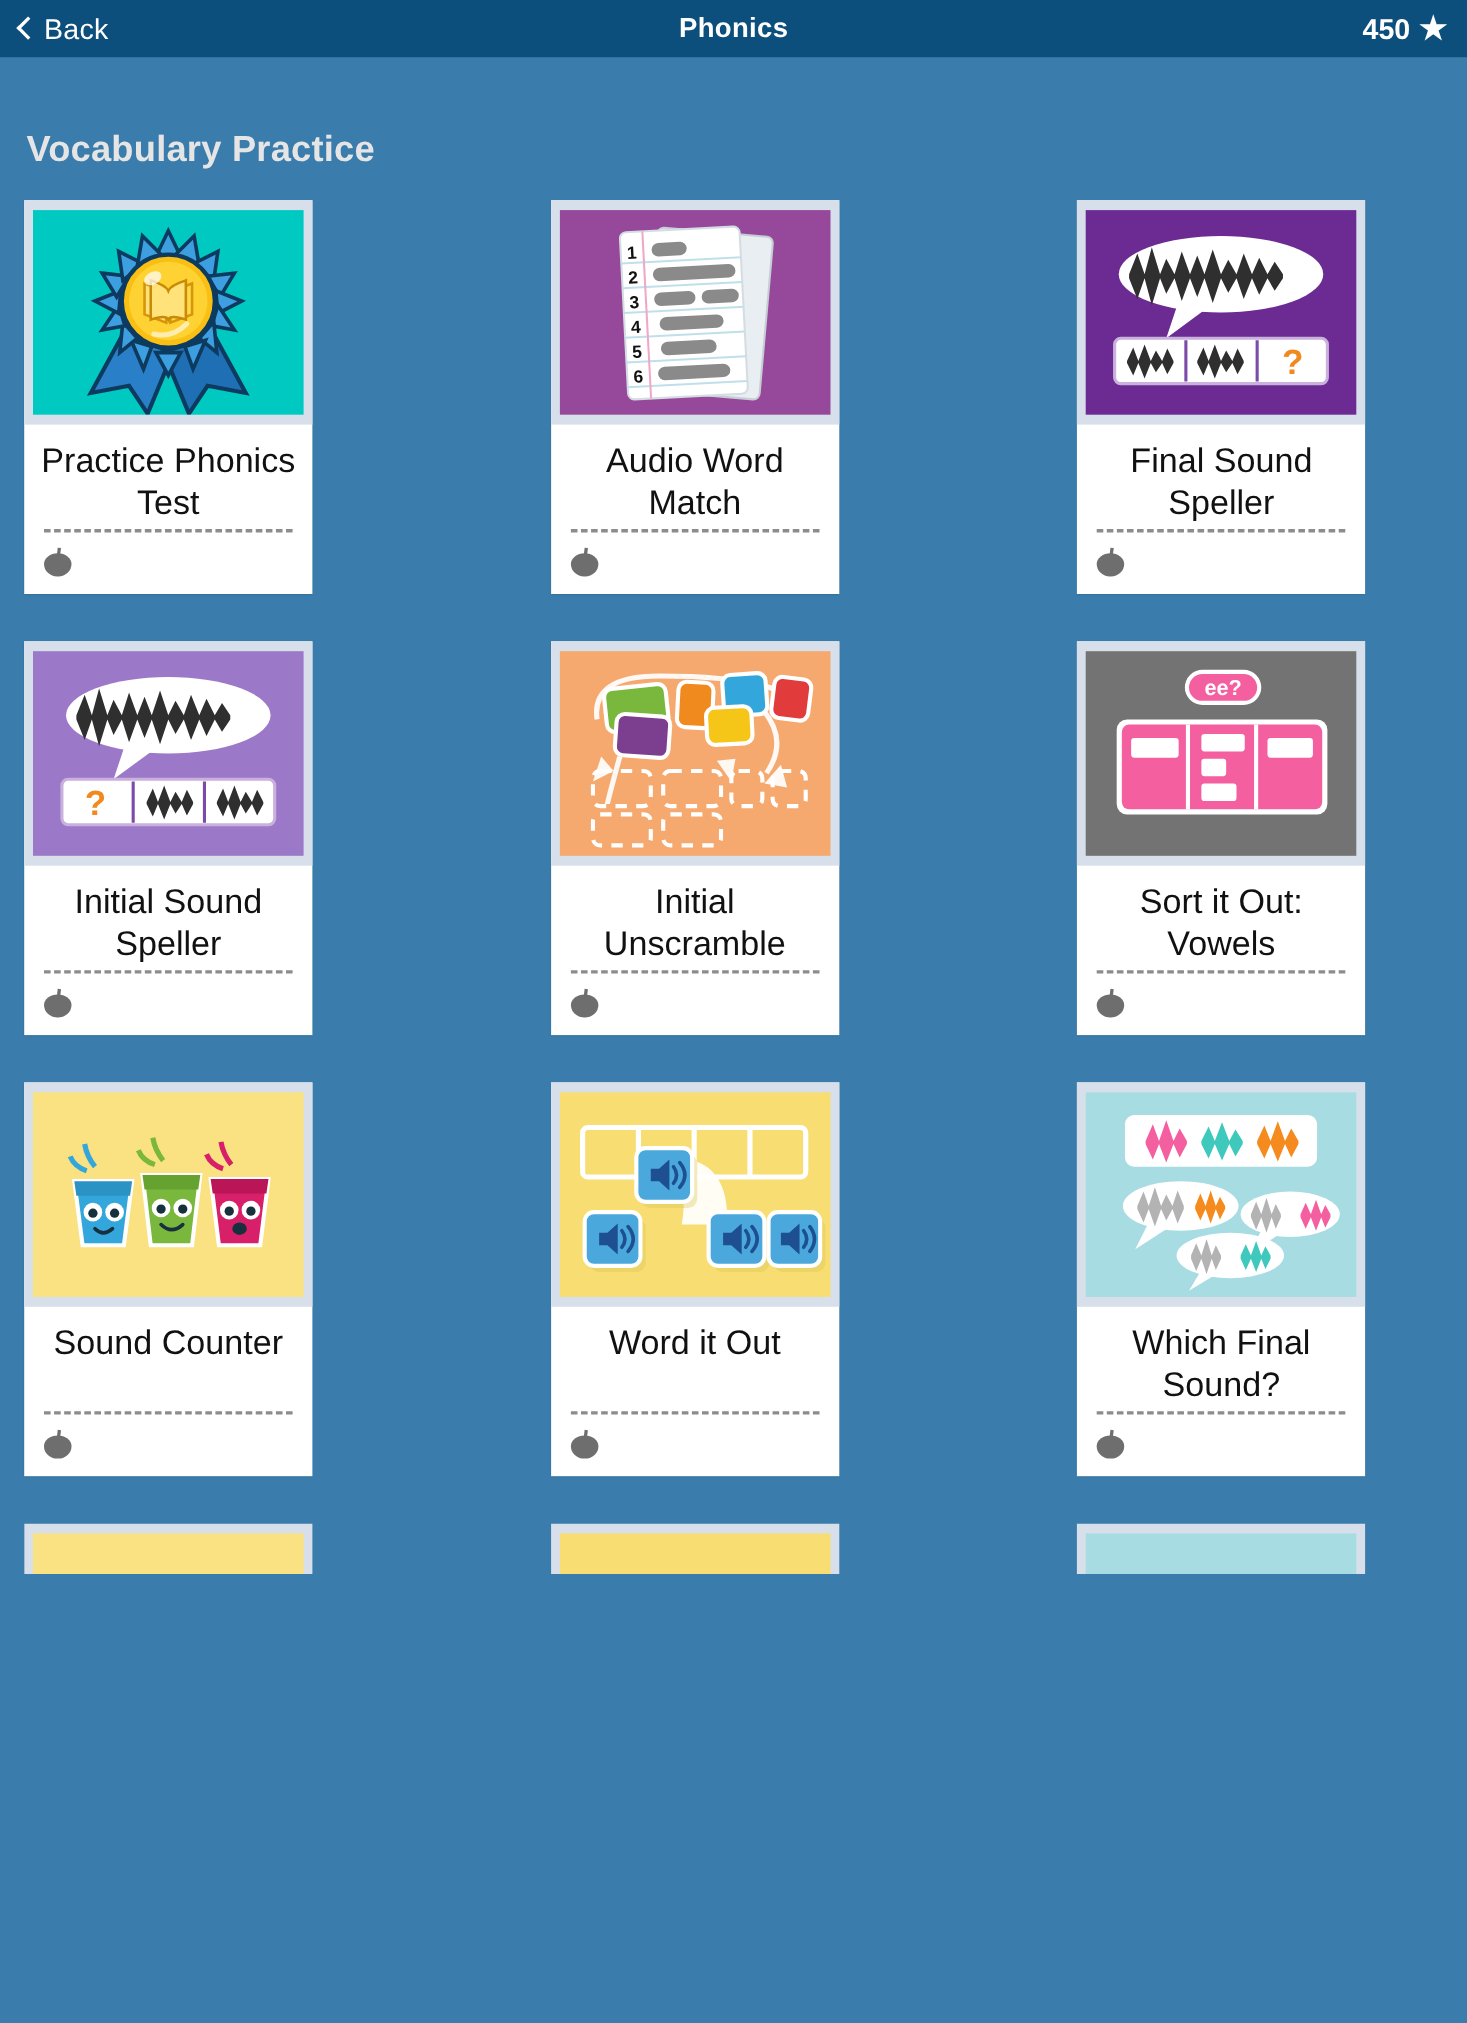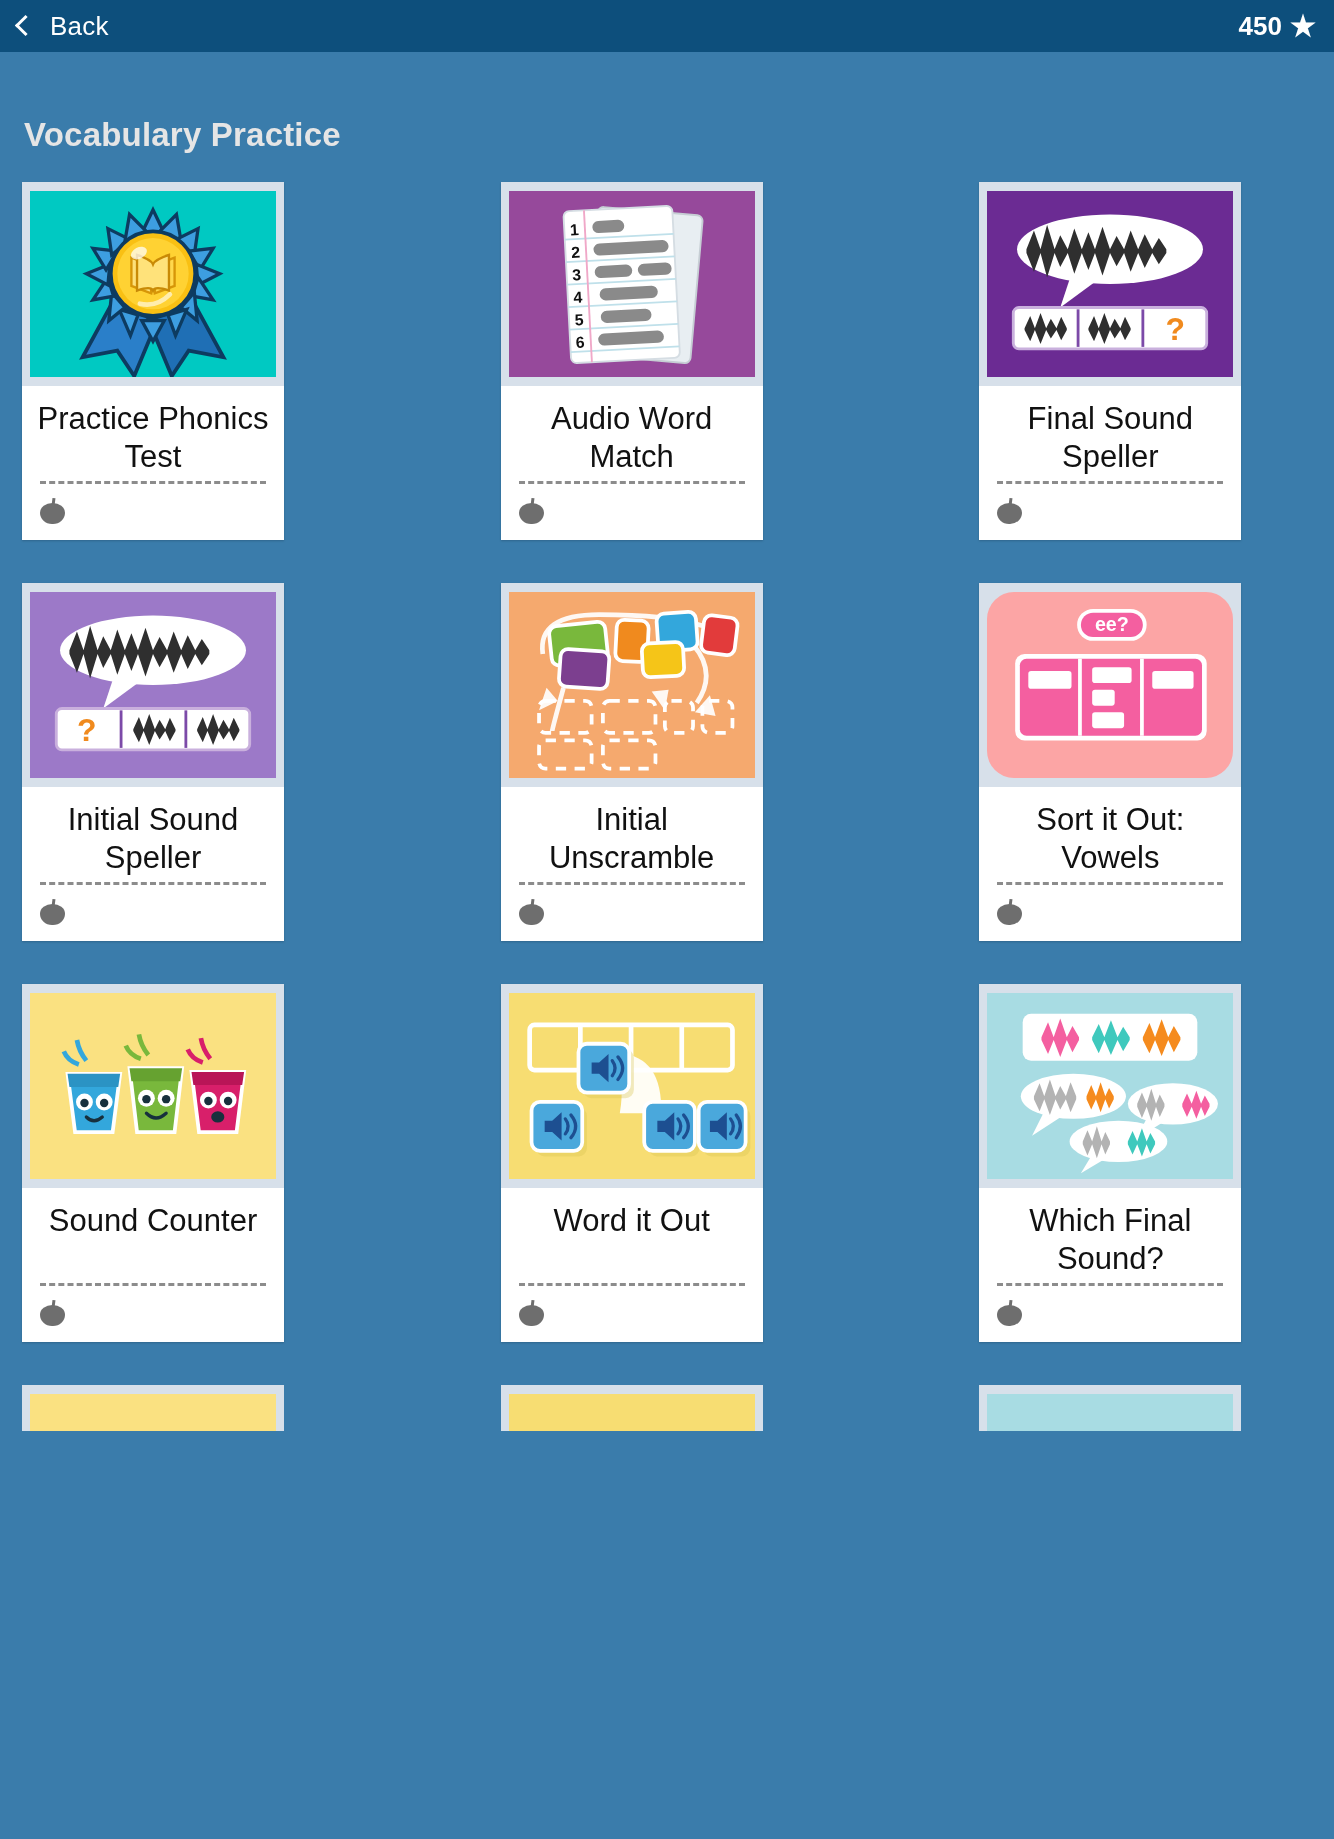--- a/index.html
+++ b/index.html
@@ -14,21 +14,21 @@
   .navbar {
     position: relative;
     height: 52px;
     background: #0d4f7c;
     display: flex;
     align-items: center;
     justify-content: space-between;
     padding: 0 18px;
   }
   .nav-back {
-    display: flex; align-items: center; gap: 17px;
+    display: flex; align-items: center; gap: 7px;
     color: #ffffff; font-size: 26px; letter-spacing: .2px;
     cursor: pointer;
   }
   .chev {
     width: 15px; height: 15px;
     border-left: 3.5px solid #fff;
     border-bottom: 3.5px solid #fff;
     transform: rotate(45deg);
     margin-bottom: 1px;
   }
@@ -119,21 +119,21 @@
   .bg-ribbon { background: #00c9c2; }
   
   .bg-paper  { background: #96499b; }
   
   .bg-final  { background: #6b2b93; }
   
   .bg-init   { background: #9c79c8; }
   
   .bg-unscr  { background: #f5a96e; }
   
-  .bg-sort   { background: #fca5a5; border-radius: 27px; }
+  .bg-sort   { background: #737373; }
   
   .bg-count  { background: #fae181; }
   
   .bg-sio    { background: #f7dd72; }
   
   .bg-wfs    { background: #a8dce3; }
 
   svg { display: block; width: 100%; height: 100%; }
 
   
@@ -153,20 +153,21 @@
   .card-partial .card-thumb { height: 186px; }
 </style>
 </head>
 <body>
 
 <div class="navbar">
   <div class="nav-back">
     <span class="chev"></span>
     <span>Back</span>
   </div>
+  <div class="nav-title">Phonics</div>
   <div class="nav-score">
     <span>450</span>
     <span class="star">★</span>
   </div>
 </div>
 
 <div class="page">
 
   <div class="section-title">Vocabulary Practice</div>
 

